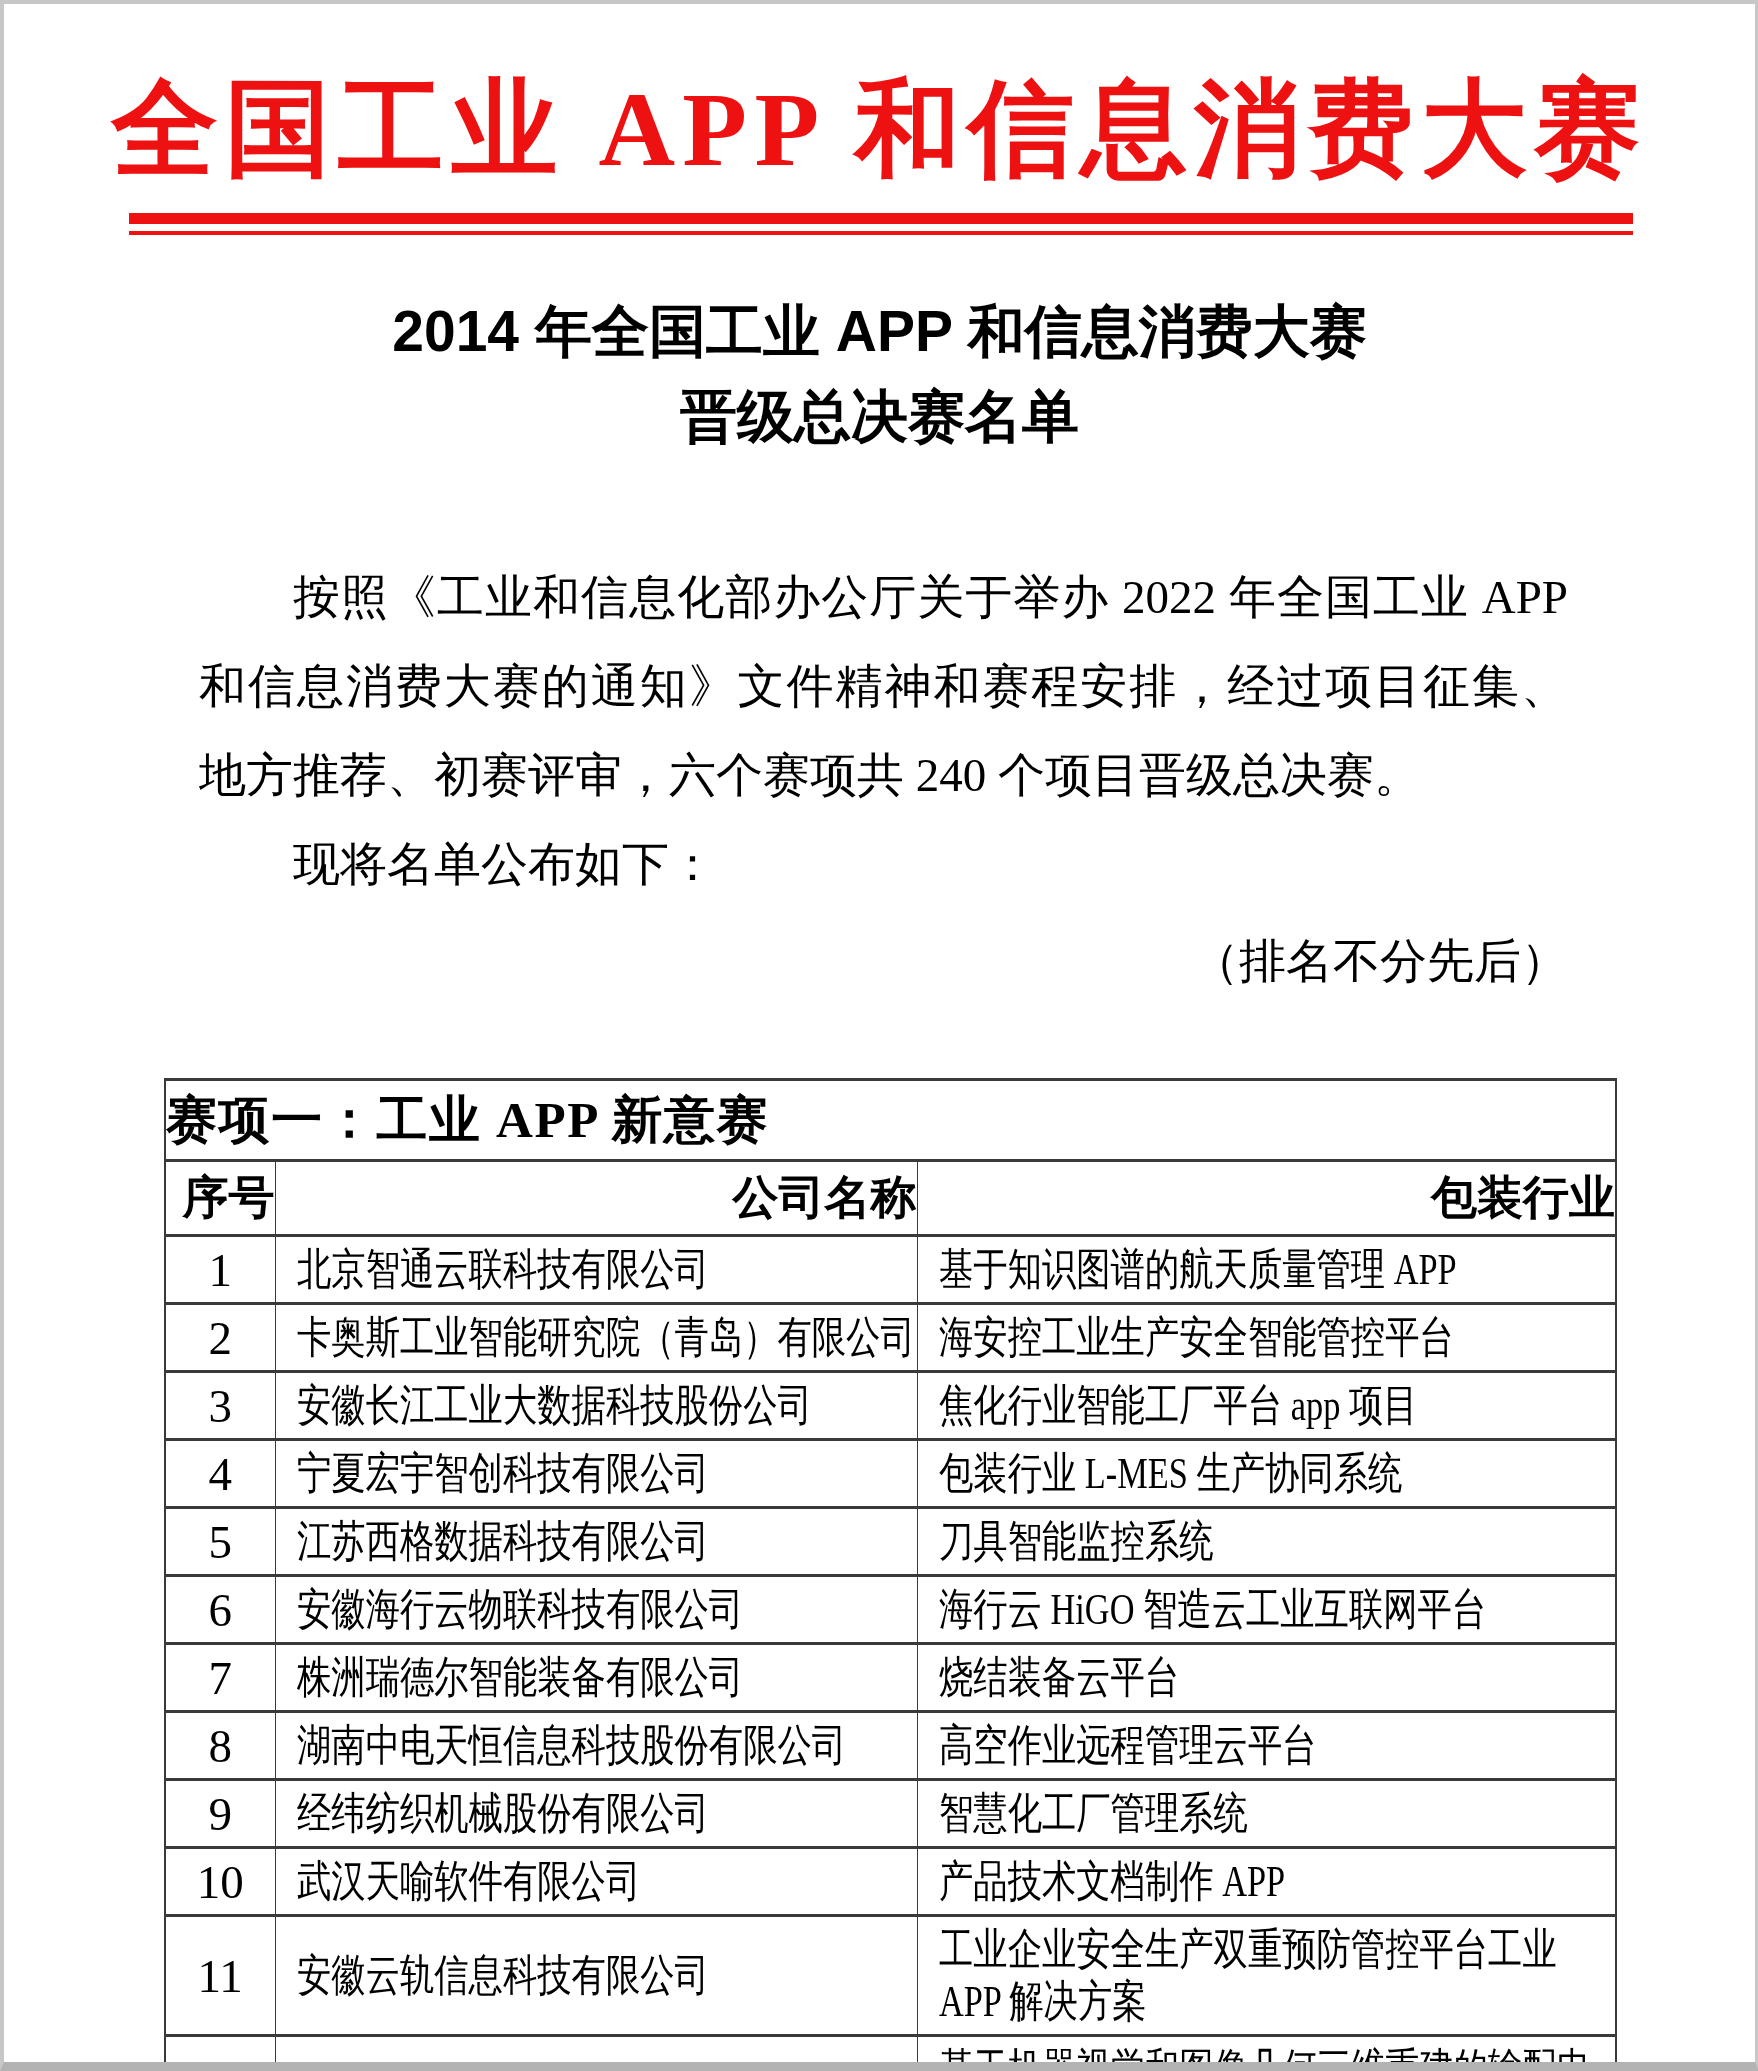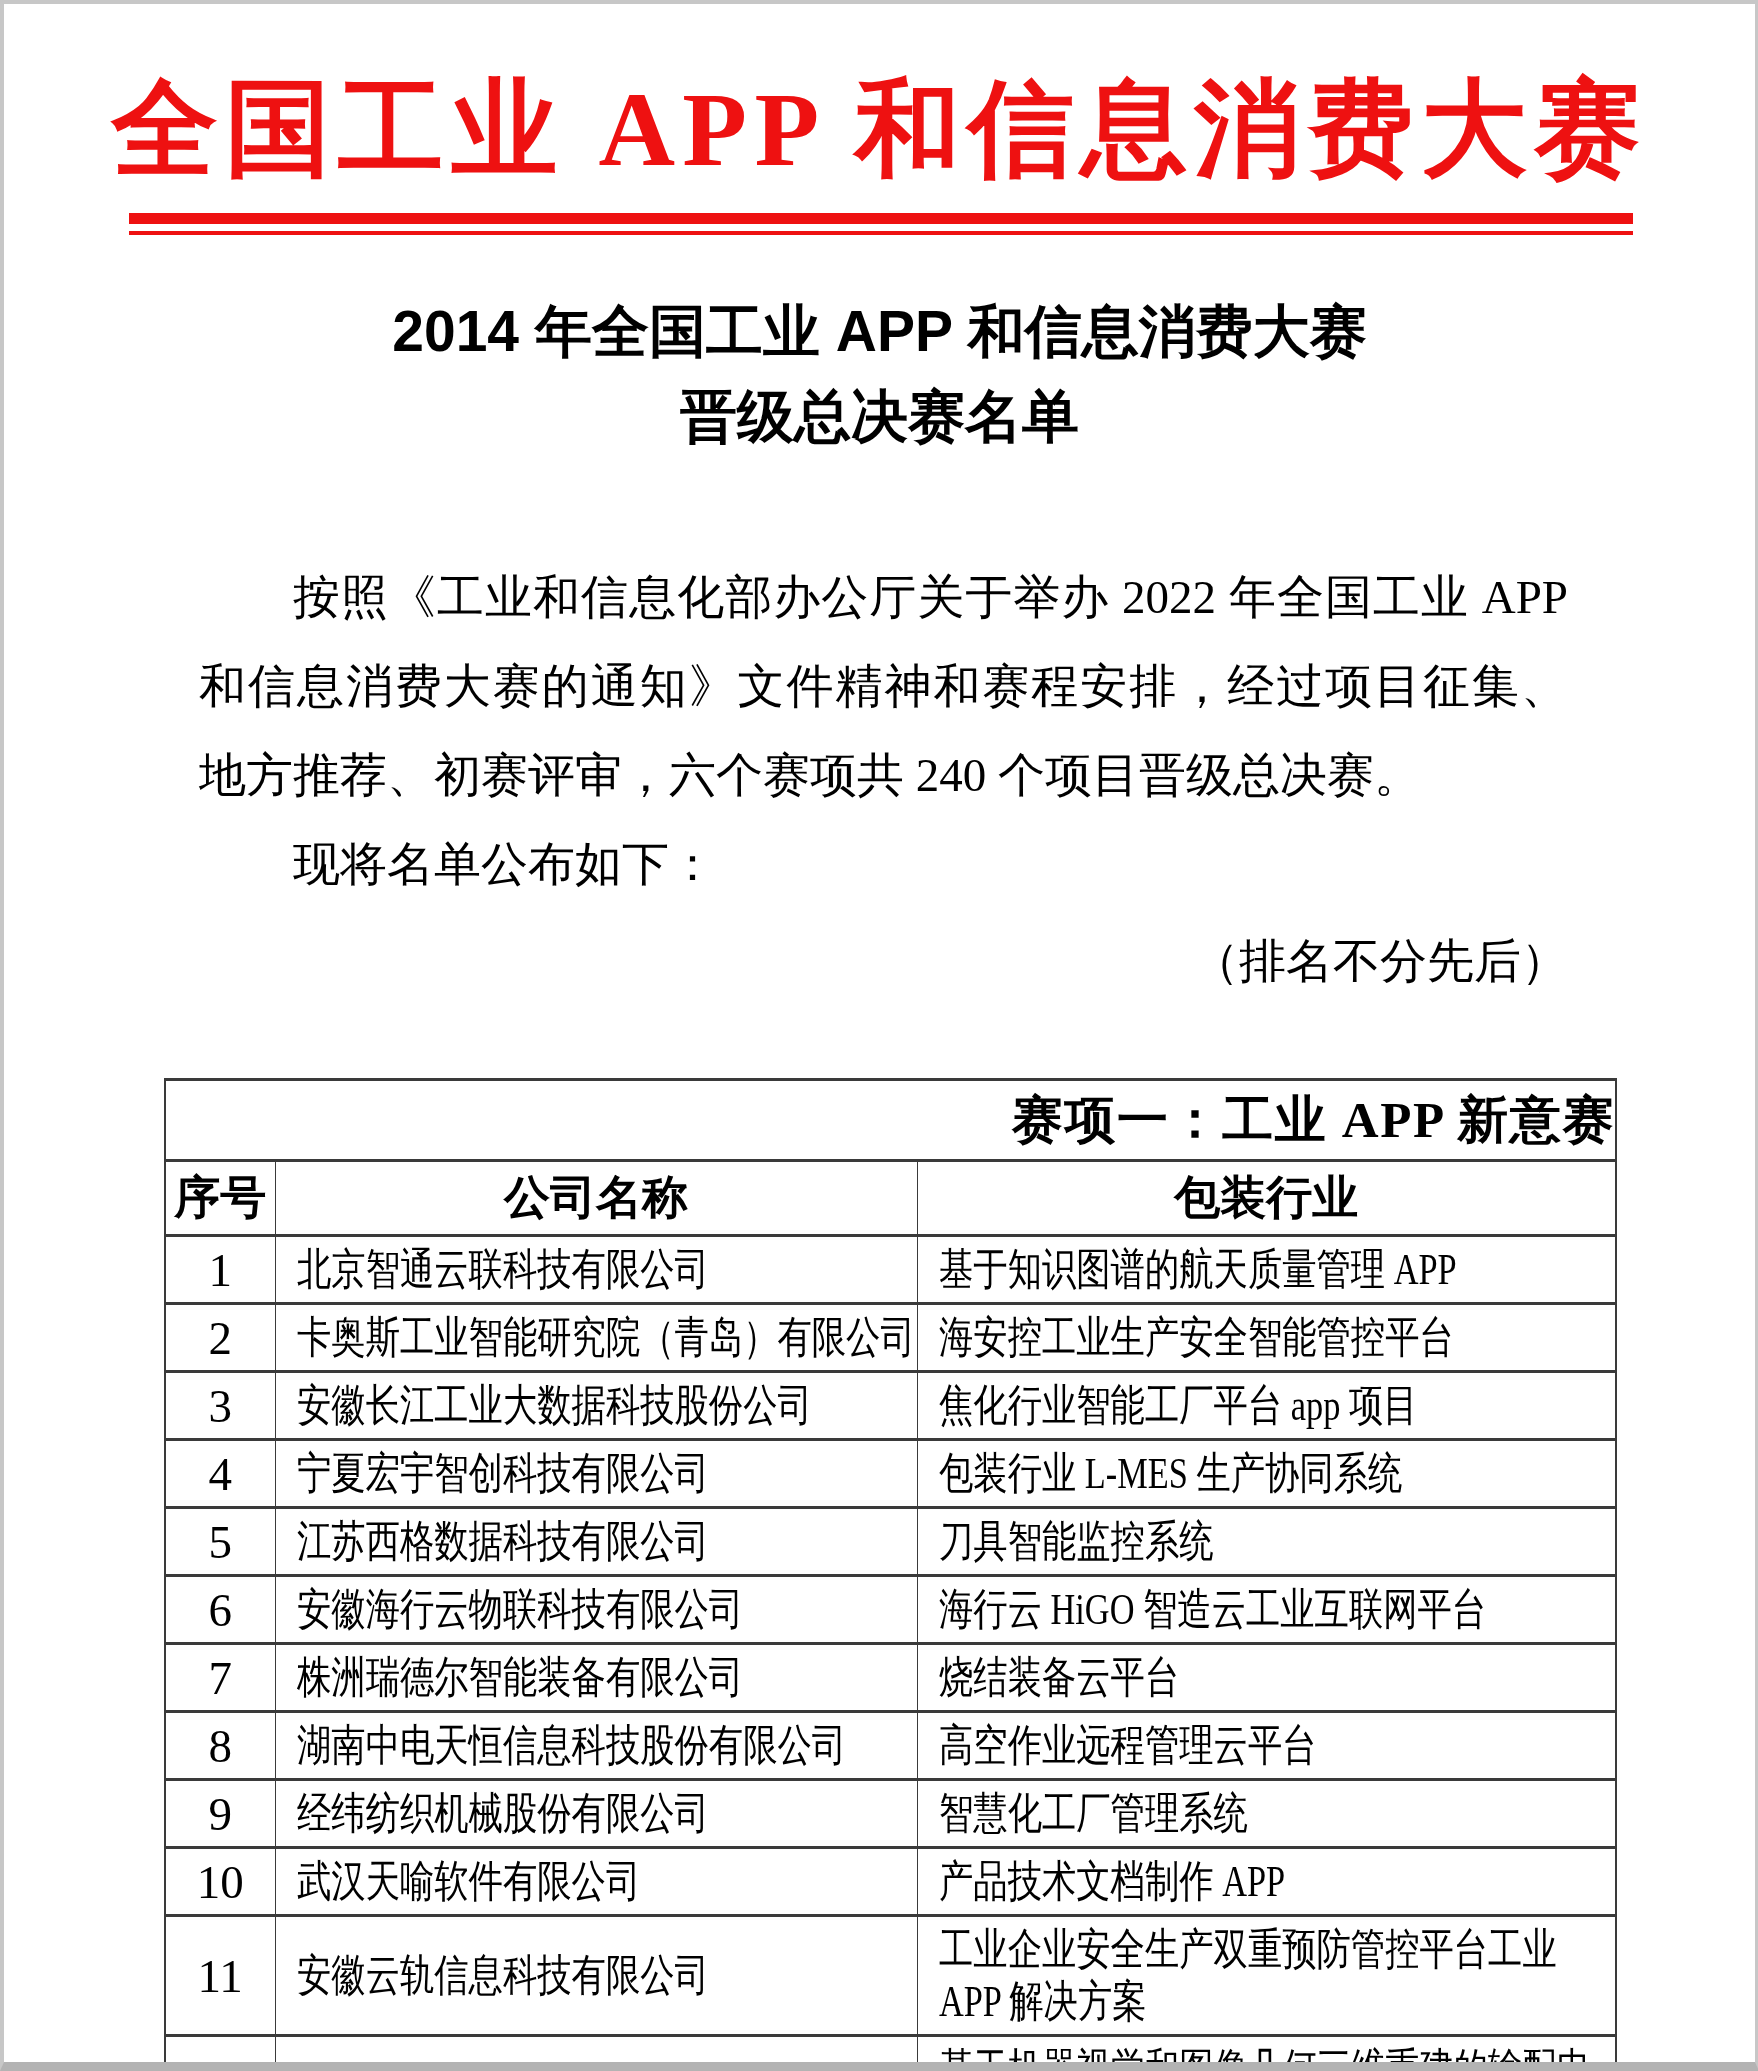--- a/index.html
+++ b/index.html
@@ -81,28 +81,28 @@
   col.c3{width:699px;}
   th,td{
     border:1.6px solid var(--line);
     border-top-width:3.3px;
     border-bottom-width:3.3px;
     vertical-align:middle;
     padding:0;
   }
   .t-title{
     height:81px;
-    text-align:right;
+    text-align:left;
     font-weight:bold;
     font-size:51px;
     letter-spacing:1.6px;
   }
   th{
     height:75px;
-    text-align:center;
+    text-align:right;
     font-weight:bold;
     font-size:46px;
   }
   td{height:60px;font-size:44px;line-height:52px;}
   td.c-no{
     text-align:center;
     font-size:47px;
     font-family:"Liberation Serif","DejaVu Serif",serif;
   }
   td.c-co,td.c-pj{padding:6.5px 3.3px 6.5px 21px;}

